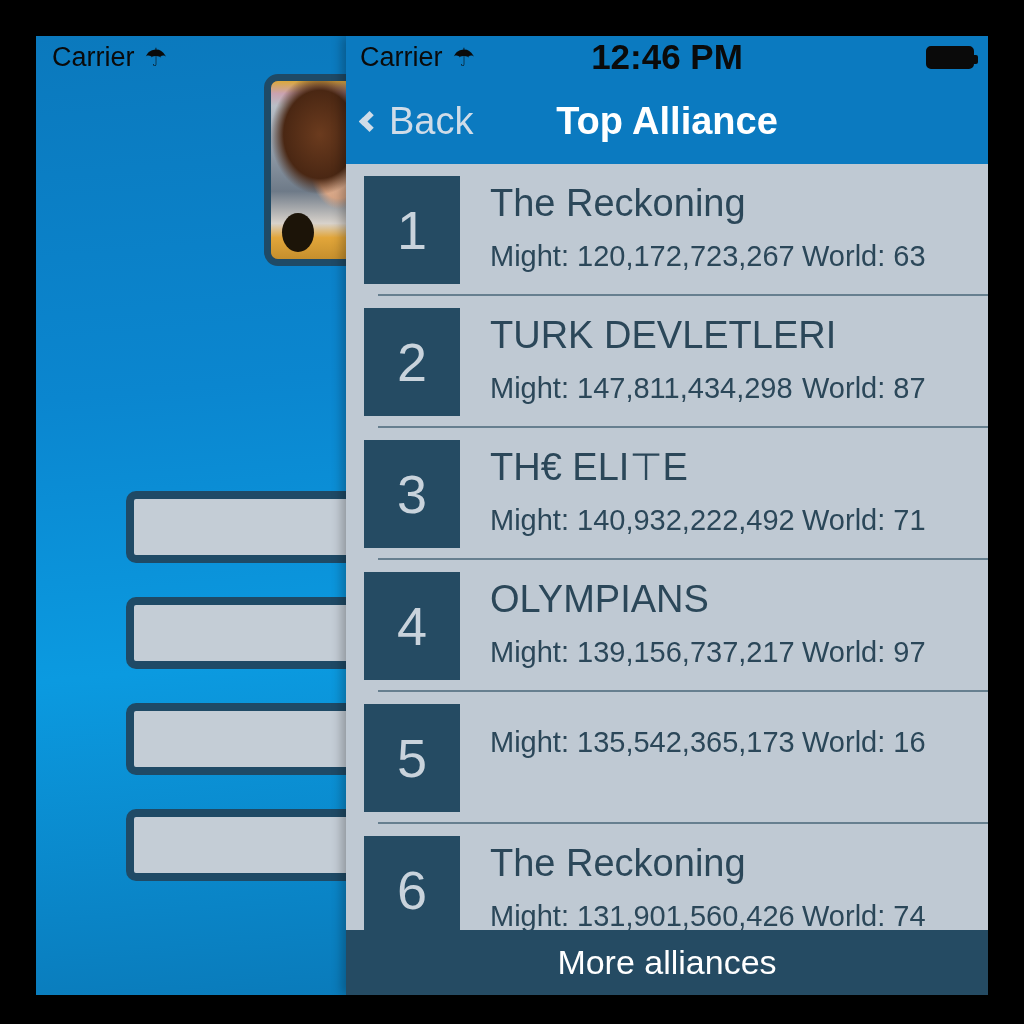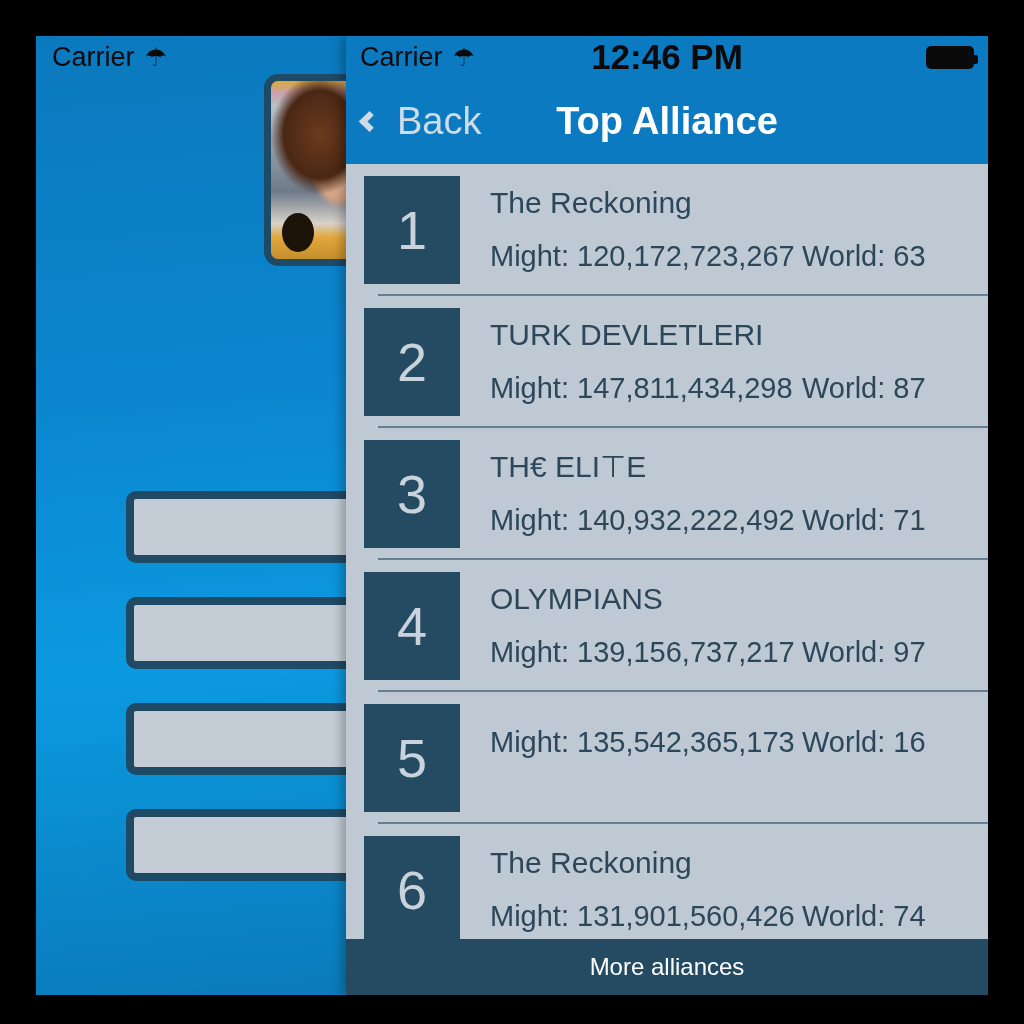--- a/index.html
+++ b/index.html
@@ -171,21 +171,21 @@
     position: relative;
     height: 86px;
     background: #0b7ac0;
     display: flex;
     align-items: center;
     padding: 0 16px;
   }
   .back-btn {
     display: flex;
     align-items: center;
-    gap: 16px;
+    gap: 8px;
     color: #cfdce8;
     font-size: 38px;
     cursor: pointer;
   }
   .chev {
     display: inline-block;
     width: 15px;
     height: 15px;
     border-left: 6px solid #cfdce8;
     border-bottom: 6px solid #cfdce8;
@@ -241,45 +241,45 @@
     font-size: 54px;
     font-weight: 300;
   }
   .row-body {
     flex: 1 1 auto;
     padding-left: 30px;
     padding-top: 6px;
   }
   .alliance-name {
     color: #2b4759;
-    font-size: 30px;
+    font-size: 38px;
     line-height: 42px;
     white-space: nowrap;
   }
   .row-stats {
     margin-top: 16px;
     display: flex;
     color: #2b4759;
     font-size: 29px;
   }
   .might { width: 312px; }
   .world { }
 
   .more-bar {
     position: absolute;
     left: 0;
     right: 0;
     bottom: 0;
-    height: 56px;
+    height: 65px;
     background: #254b63;
     color: #ffffff;
     display: flex;
     align-items: center;
     justify-content: center;
-    font-size: 24px;
+    font-size: 34px;
     cursor: pointer;
   }
 </style>
 </head>
 <body>
 
 <div id="root">
 
   <div id="bg-screen">
 

